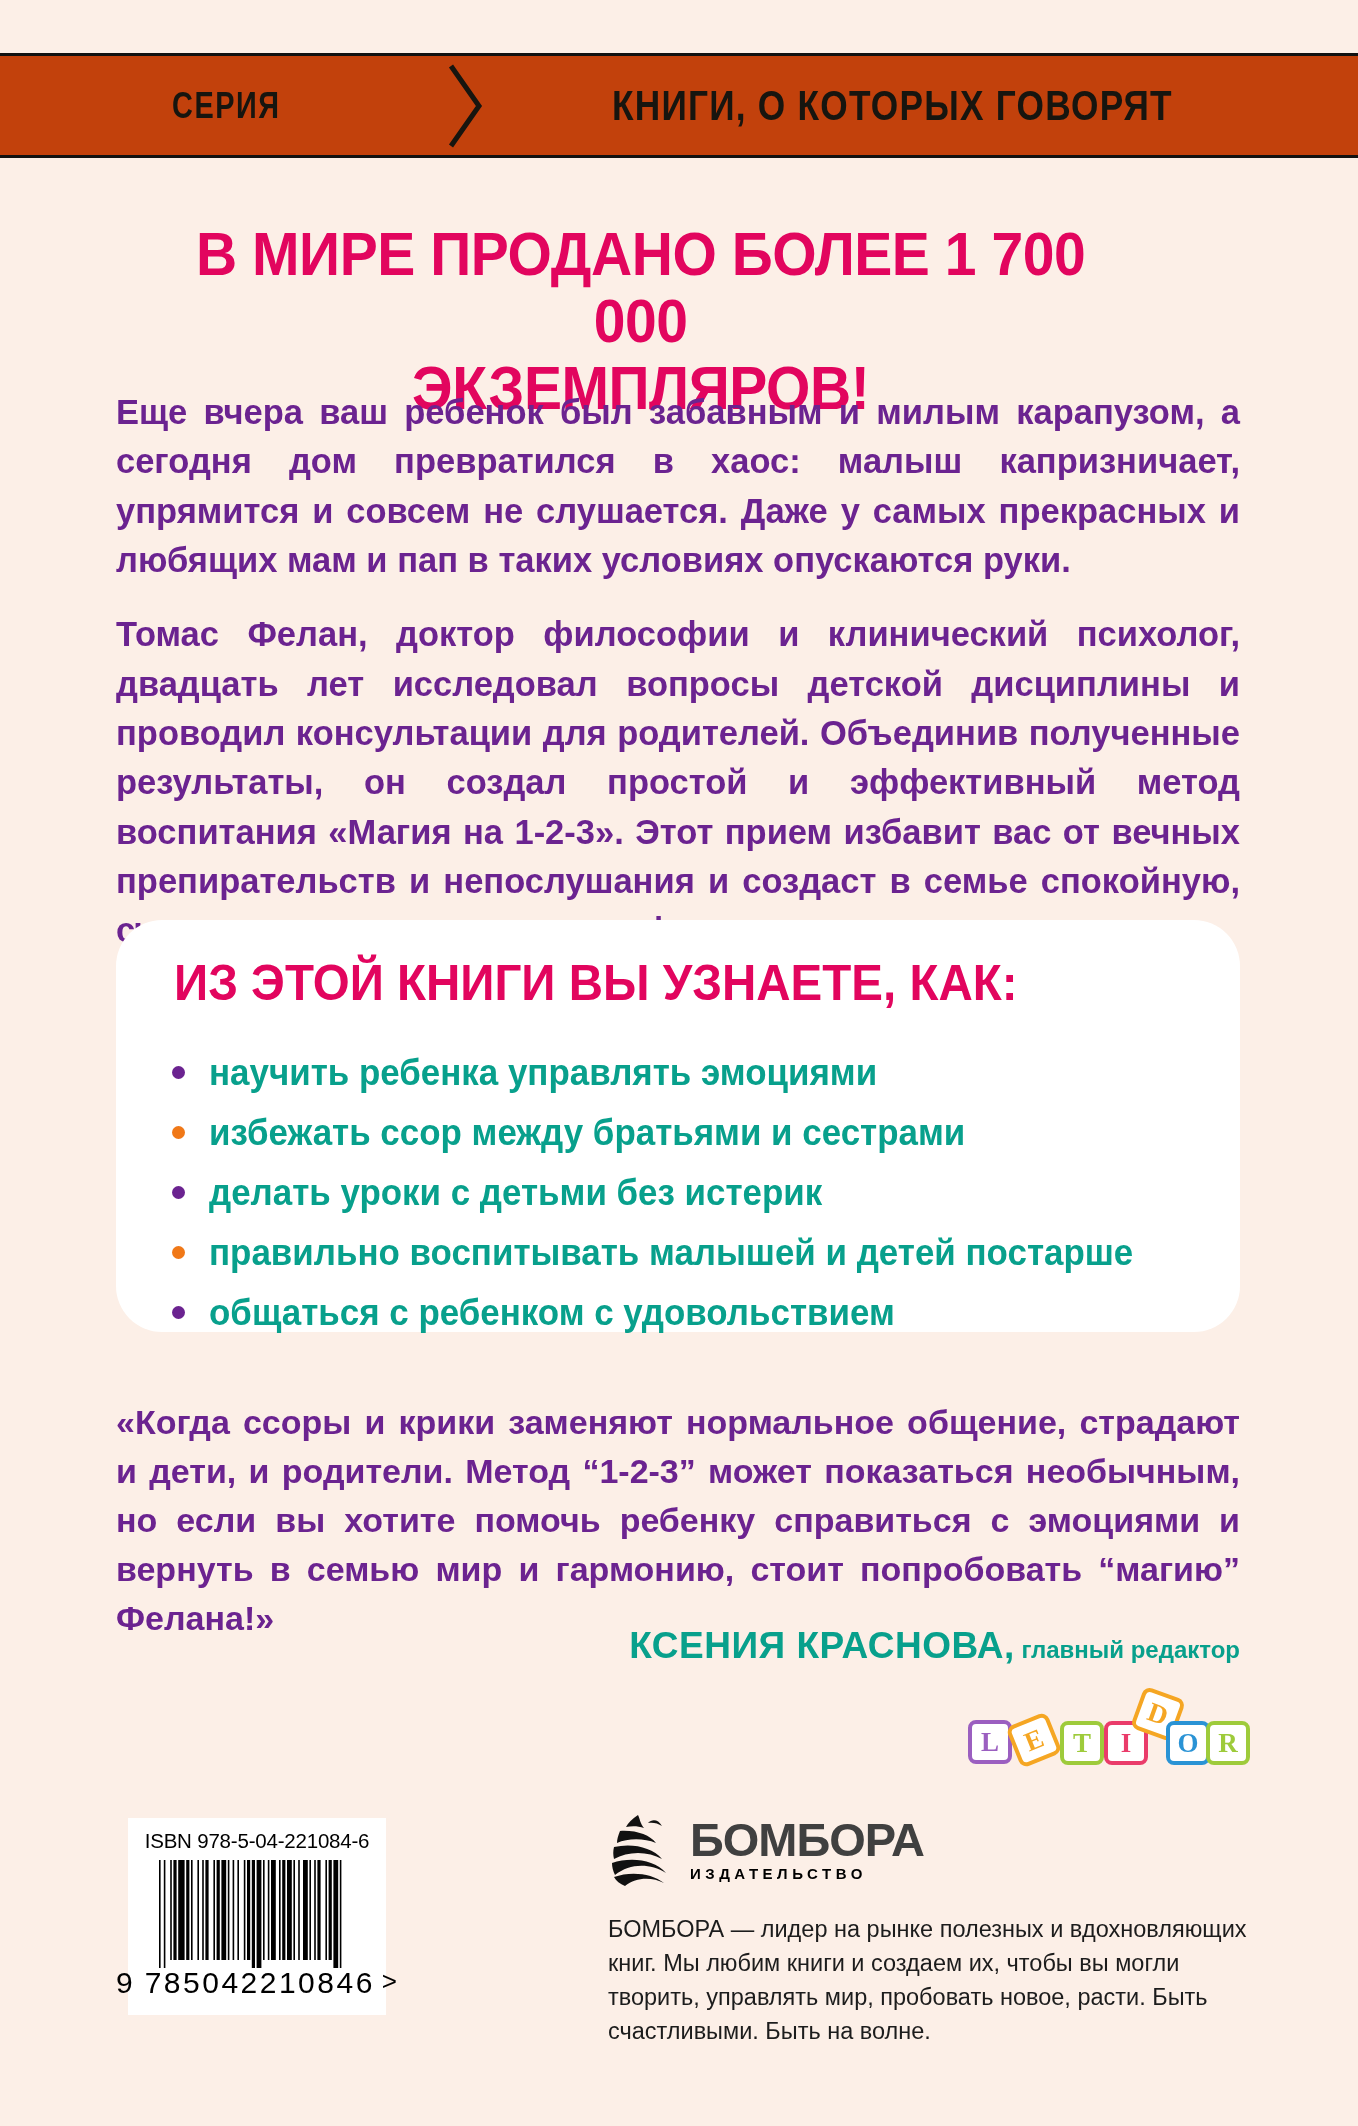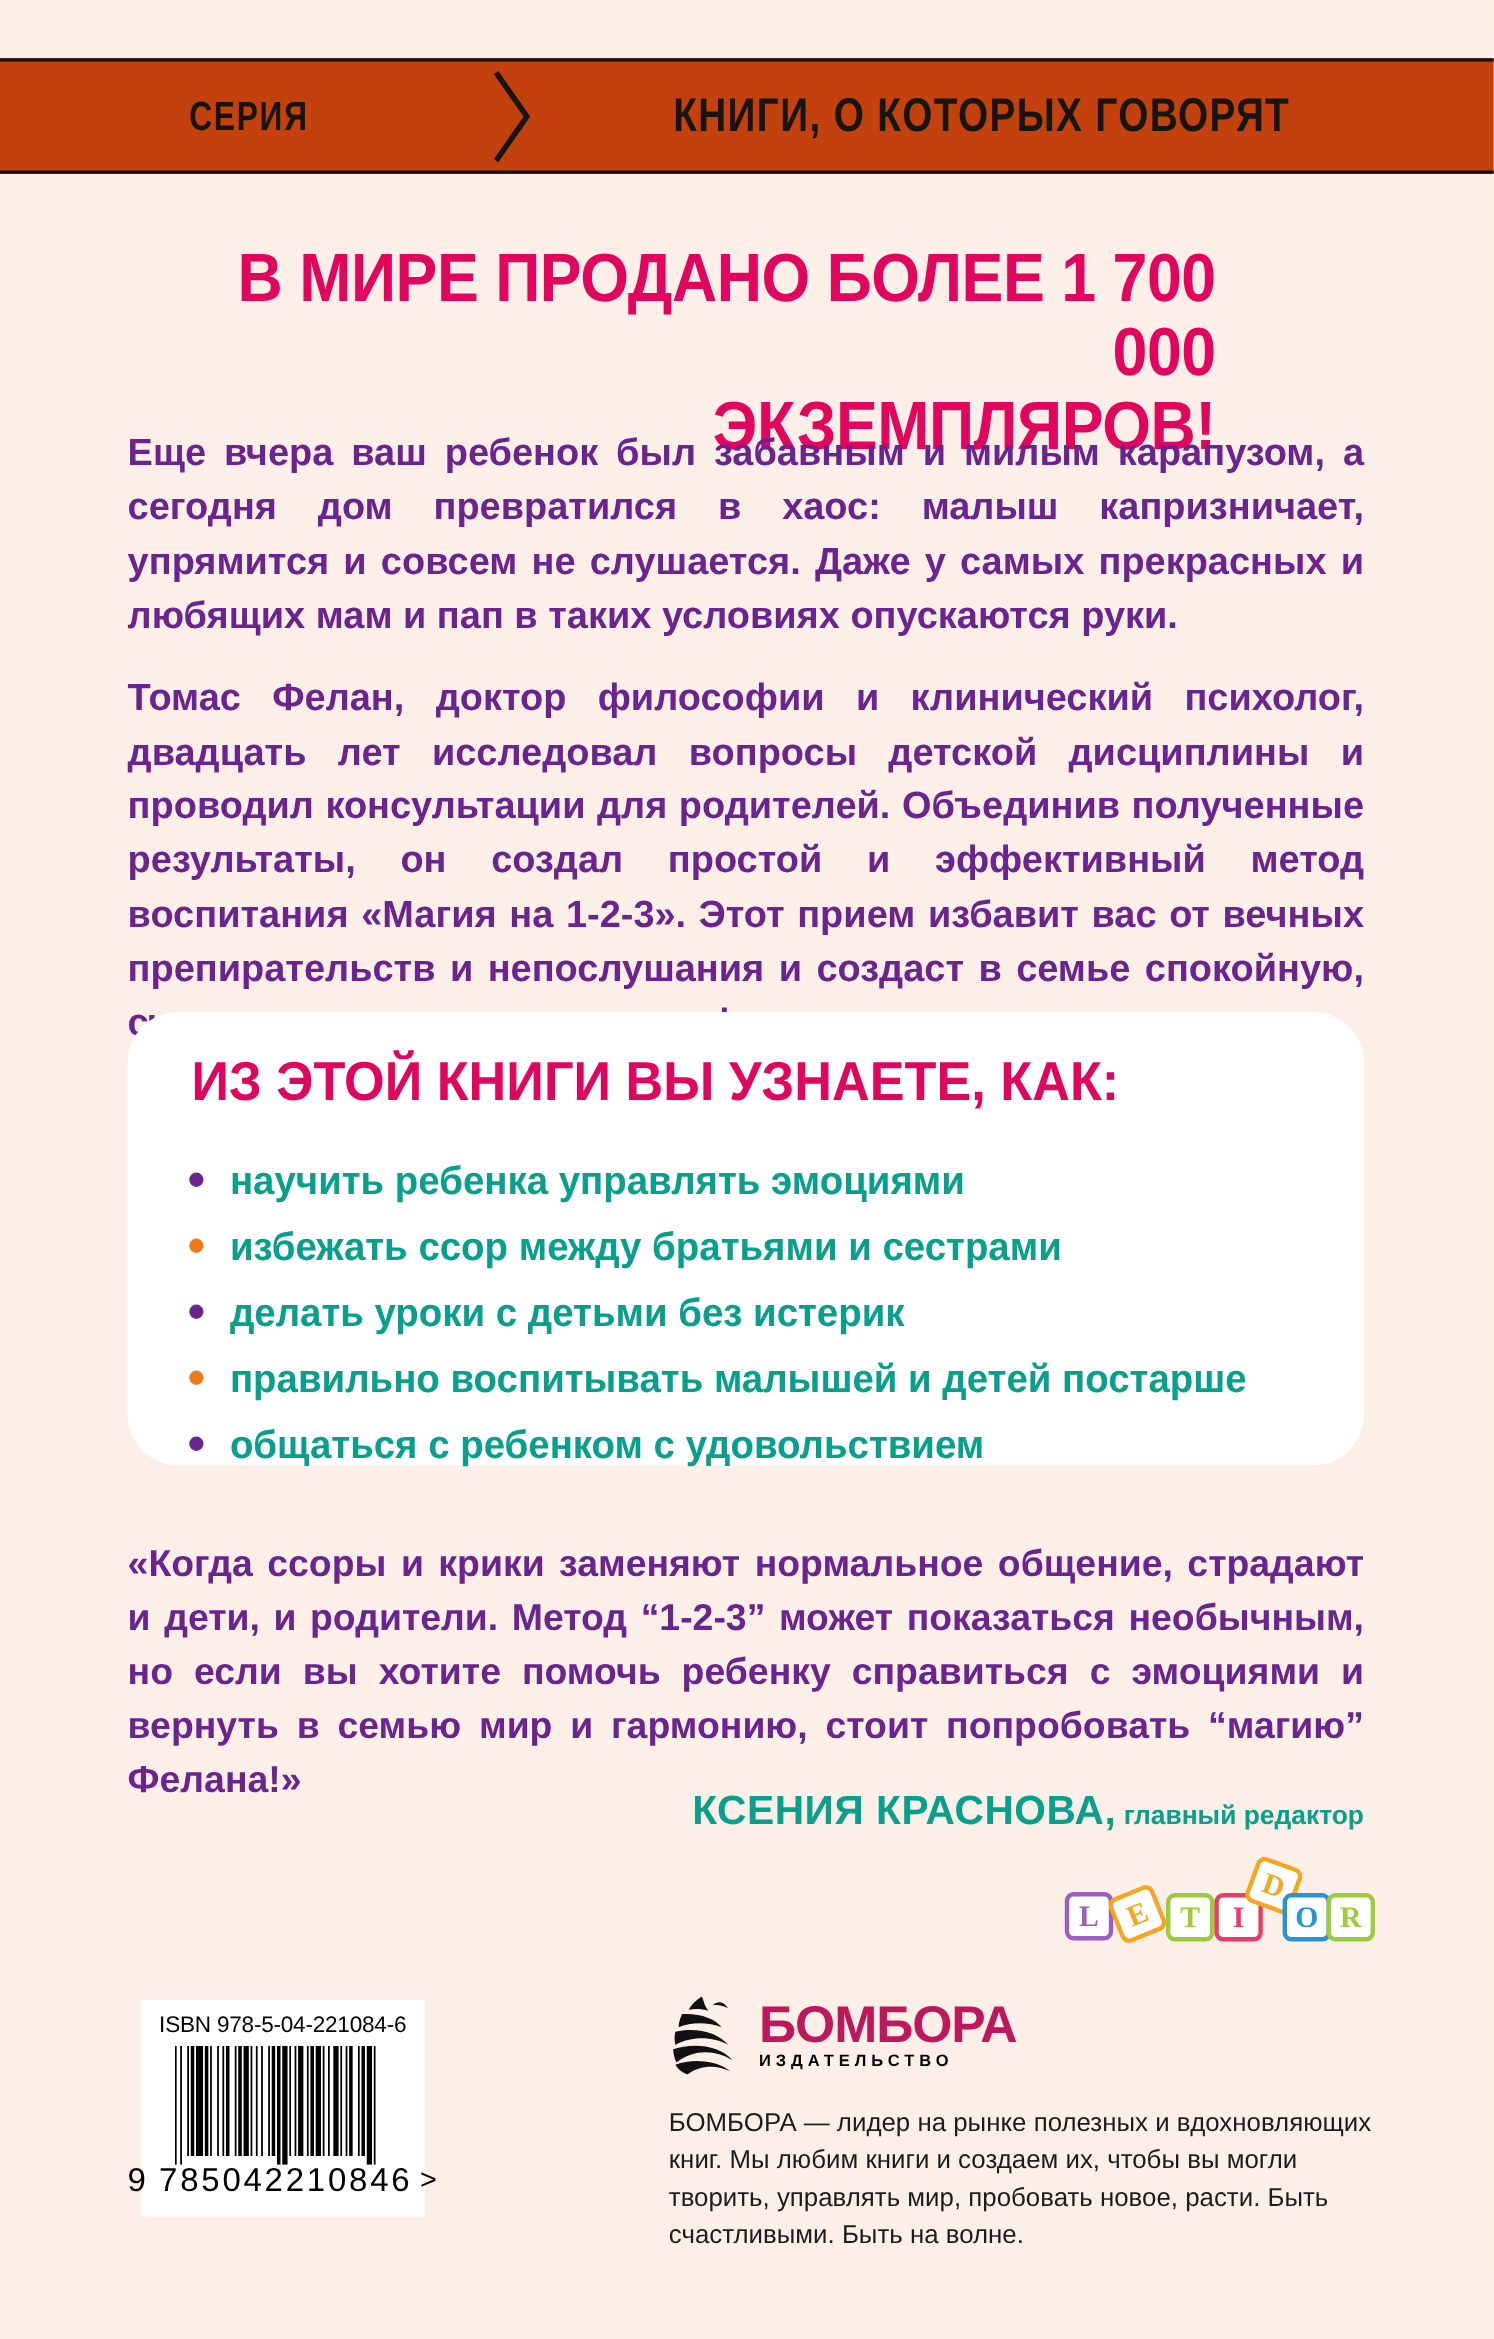--- a/index.html
+++ b/index.html
@@ -54,21 +54,21 @@
   
   .headline {
     position:absolute; left:176px; top:221px;
     width:1010px;
     font-family:"Liberation Sans Narrow","Liberation Sans", sans-serif;
     font-weight:bold;
     font-size:62px;
     line-height:1.08;
     letter-spacing:-0.5px;
     color:#e2055e;
-    text-align:right;
+    text-align:center;
   }
   .headline span { display:block; transform:scaleX(.92); transform-origin:left center; }
 
   
   .body-text {
     position:absolute; left:116px; top:388px;
     width:1124px;
     font-family:"Liberation Sans Narrow","Liberation Sans", sans-serif;
     font-size:34.5px;
     line-height:1.43;
@@ -191,21 +191,21 @@
   .pub-logo-wrap {
     position:absolute; left:604px; top:1813px;
     display:flex; align-items:center;
   }
   .pub-mark { width:72px; height:74px; margin-right:14px; }
   .pub-name {
     font-family:"Liberation Sans", sans-serif;
     font-weight:bold;
     font-size:47px;
     letter-spacing:-1px;
-    color:#be185d;
+    color:#404040;
     line-height:0.95;
   }
   .pub-sub {
     font-family:"Liberation Sans", sans-serif;
     font-weight:bold;
     font-size:15px;
     letter-spacing:4.5px;
     color:#000;
     margin-top:2px;
   }

